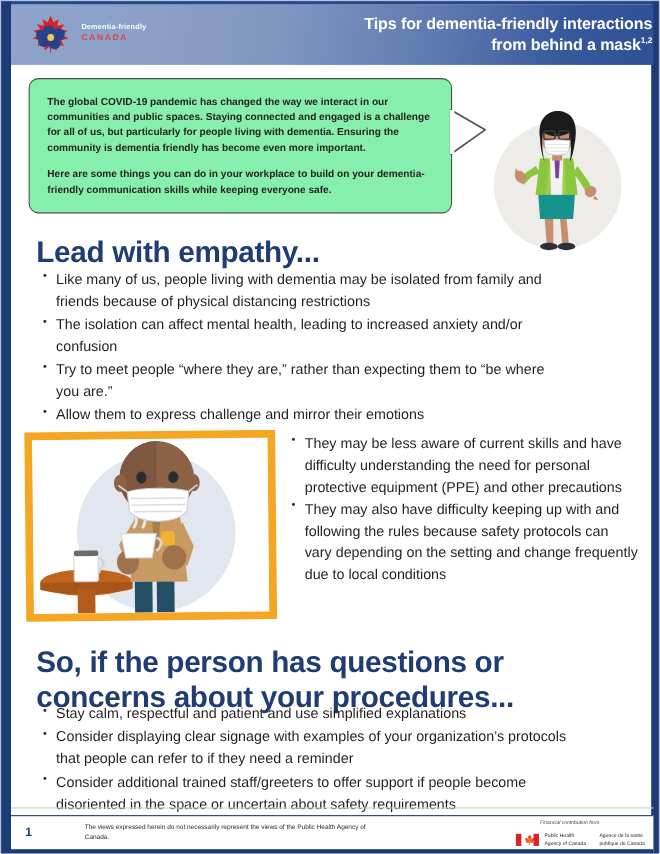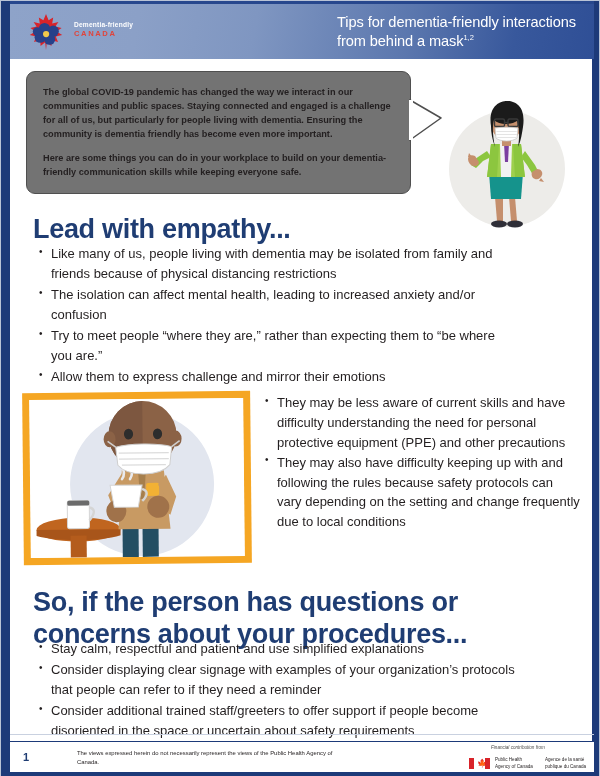--- a/index.html
+++ b/index.html
@@ -35,30 +35,30 @@
   .logo{
     position:absolute;left:12px;top:8px;width:130px;height:42px;
   }
   .logo svg{display:block;}
   .logo-text{
     position:absolute;left:52px;top:10px;line-height:1.05;
   }
   .logo-l1{font-size:6.6px;color:#ffffff;letter-spacing:.2px;font-weight:600;}
   .logo-l2{font-size:7.6px;color:#e0443b;letter-spacing:1.6px;font-weight:700;margin-top:1px;}
   .header-title{
-    position:absolute;right:18px;top:9px;
-    color:#ffffff;
-    font-weight:normal;font-size:14.6px;line-height:1.28;
+    position:absolute;right:1px;top:9px;
+    text-align:right;color:#ffffff;
+    font-weight:bold;font-size:14.6px;line-height:1.28;
     letter-spacing:-0.1px;
   }
   .header-title sup{font-size:7.5px;vertical-align:super;letter-spacing:0;}
   
   .bubble{
     position:absolute;left:25px;top:70px;width:385px;height:123px;
-    border:1.4px solid #4f4f4f;border-radius:9px;background:#737373;
+    border:1.4px solid #4f4f4f;border-radius:9px;background:#86efac;
     box-sizing:border-box;
     padding:14px 16px 0 16px;
     z-index:4;
   }
   .bubble p{
     margin:0 0 10px 0;
     font-size:9.2px;line-height:1.52;font-weight:bold;color:#231f20;
   }
   .bubble-tail{
     position:absolute;left:408px;top:95px;width:40px;height:48px;z-index:5;

